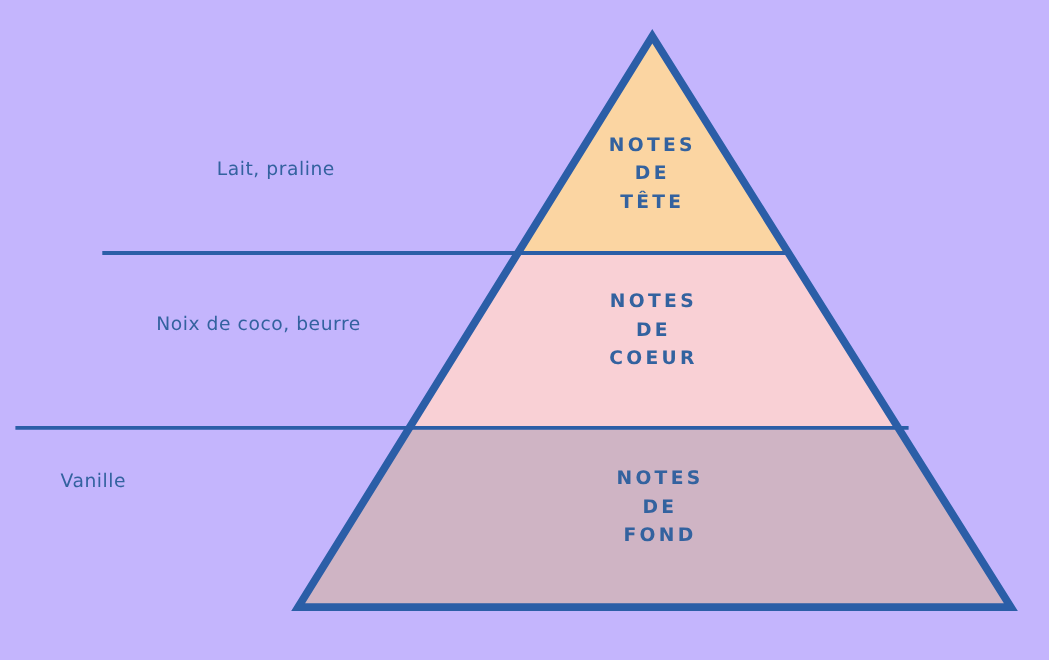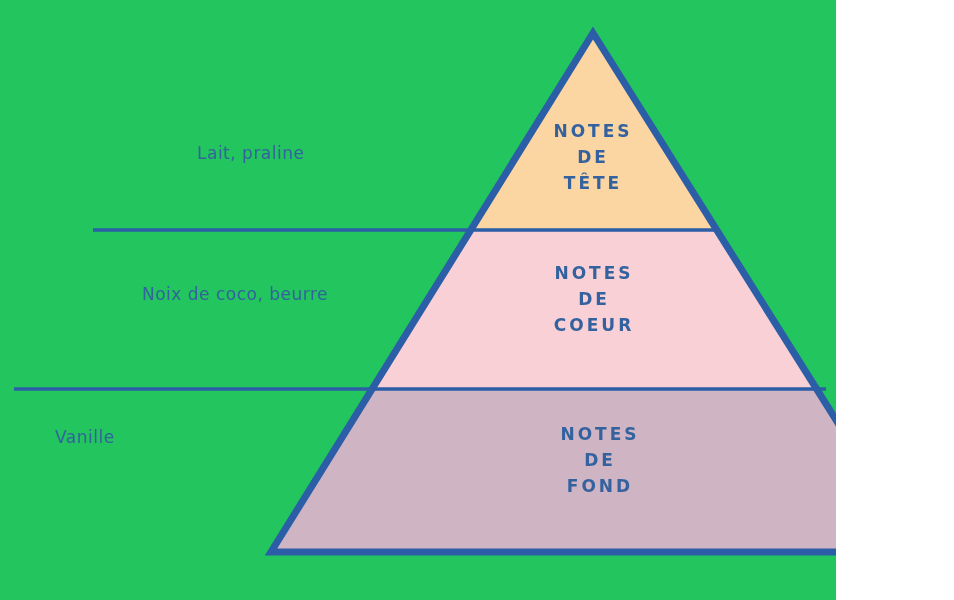--- a/index.html
+++ b/index.html
@@ -2,23 +2,23 @@
 <html style="--outline-color: #2b5ea7; --text-color: #33629f;"><head>
 <meta charset="utf-8">
 <style>
   html, body {
     margin: 0;
     padding: 0;
     background: #ffffff;
   }
   .canvas {
     position: relative;
-    width: 836px;
+    width: 954px;
     height: 600px;
-    background: #22c55e;
+    background: #c4b5fd;
     overflow: hidden;
     font-family: "DejaVu Sans", sans-serif;
   }
   svg text {
     font-family: "DejaVu Sans", sans-serif;
   }
   .note-label {
     font-size: 17px;
     font-weight: bold;
     letter-spacing: 3px;

